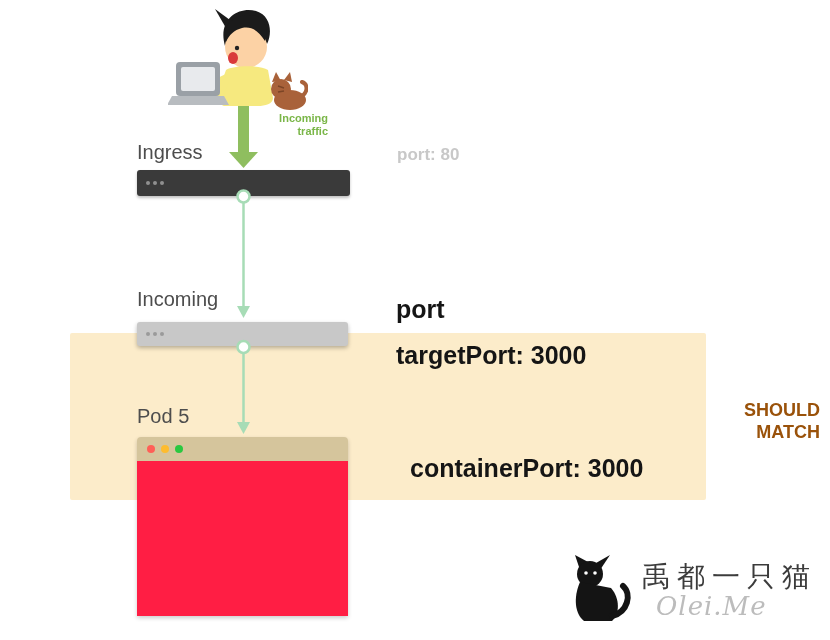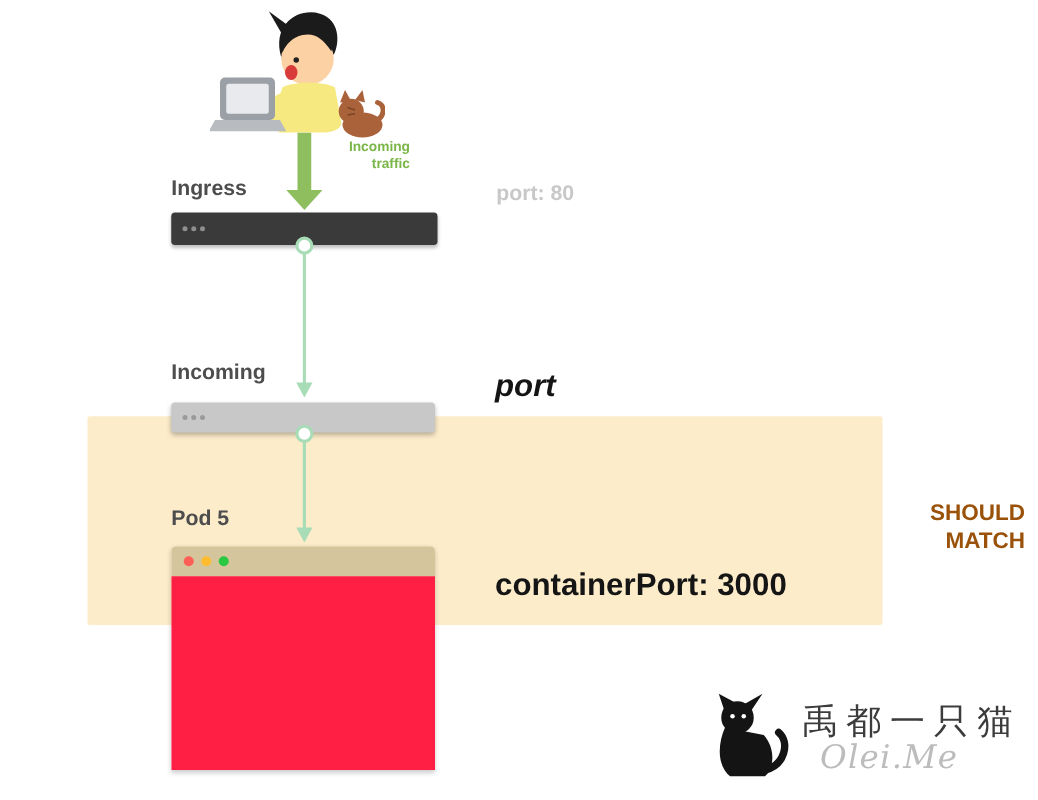--- a/index.html
+++ b/index.html
@@ -2,21 +2,21 @@
 <html style="--ingress-bar: #3a3a3a; --service-bar: #c8c8c8; --pod-header: #d5c59c; --pod-body: #ff1e44; --highlight-band: #fcecca; --arrow-green: #8fbe5f; --connector-green: #a7dcb6; --label-gray: #4d4d4d; --muted-port-text: #c8c8c8; --traffic-label-green: #7ab648; --should-match-brown: #9a520a; --dot-red: #ff5f57; --dot-orange: #febc2e; --dot-green: #2ac840; --bar-dots-gray: #8f8f8f; --watermark-gray: #bcbcbc; --ink: #141414;"><head>
 <meta charset="utf-8">
 <style>
   * { margin: 0; padding: 0; box-sizing: border-box; }
   html,body { background: #ffffff; }
   body { font-family: "Liberation Sans", sans-serif; }
 
   .canvas { position: relative; width: 830px; height: 640px; background: #fff; overflow: hidden; }
 
   
-  .node-label { position: absolute; font-weight: bold; font-size: 17px; color: var(--label-gray, #4d4d4d); }
+  .node-label { position: absolute; font-weight: normal; font-size: 20px; color: var(--label-gray, #4d4d4d); }
   .ingress-label { left: 137px; top: 141px; }
   .service-label { left: 137px; top: 288px; }
   .pod-label     { left: 137px; top: 405px; }
 
   .muted-port { position: absolute; left: 397px; top: 145px; font-weight: bold; font-size: 17px;
                 color: var(--muted-port-text, #c8c8c8); }
 
   .traffic-label { position: absolute; left: 262px; top: 112px; width: 66px; font-weight: bold;
                    font-size: 11px; line-height: 1.2; color: var(--traffic-label-green, #7ab648); text-align: right; }
 
@@ -53,23 +53,23 @@
   .pod-body { height: 155px; background: var(--pod-body, #ff1e44); }
 
   
   .connectors { position: absolute; left: 0; top: 0; pointer-events: none; }
   .connector-stroke { stroke: var(--connector-green, #a7dcb6); stroke-width: 2.5; }
   .connector-fill   { fill: var(--connector-green, #a7dcb6); }
   .node-circle { fill: #ffffff; stroke: var(--connector-green, #a7dcb6); stroke-width: 2.5; }
 
   
   .big-text { position: absolute; font-weight: bold; font-size: 25px; color: #151515; }
-  .port-text      { left: 396px; top: 295px; font-style: italic; }
+  .port-text      { left: 396px; top: 295px; }
   .target-text    { left: 396px; top: 341px; }
-  .container-text { left: 396px; top: 454px; }
+  .container-text { left: 410px; top: 454px; }
 
   .should-match { position: absolute; left: 708px; top: 400px; width: 112px; text-align: right;
                   font-weight: bold; font-size: 18px; line-height: 1.2;
                   color: var(--should-match-brown, #9a520a); }
 
   
   .person { position: absolute; left: 168px; top: 4px; }
 
   
   .cat-silhouette { position: absolute; left: 566px; top: 552px; }
@@ -154,20 +154,21 @@
   <svg class="connectors" width="830" height="640" viewBox="0 0 830 640">
     <line class="connector-stroke" x1="243.5" y1="203" x2="243.5" y2="308"></line>
     <polygon class="connector-fill" points="237,306 250,306 243.5,318"></polygon>
     <circle class="node-circle" cx="243.5" cy="196.5" r="6"></circle>
     <line class="connector-stroke" x1="243.5" y1="353" x2="243.5" y2="424"></line>
     <polygon class="connector-fill" points="237,422 250,422 243.5,434"></polygon>
     <circle class="node-circle" cx="243.5" cy="347" r="6"></circle>
   </svg>
 
   <div class="big-text port-text">port</div>
+  <div class="big-text target-text">targetPort: 3000</div>
   <div class="big-text container-text">containerPort: 3000</div>
 
   <div class="should-match">SHOULD MATCH</div>
 
   <svg class="cat-silhouette" width="70" height="74" viewBox="0 0 70 74">
     <polygon class="cat-fill" points="14,18 9,3 24,11"></polygon>
     <polygon class="cat-fill" points="34,18 44,3 30,11"></polygon>
     <circle class="cat-fill" cx="24" cy="22" r="13"></circle>
     <path class="cat-fill" d="M14,30 C7,46 9,62 18,69 L46,69 C54,62 54,46 45,36 Z"></path>
     <path class="cat-stroke" d="M46,64 C62,60 66,42 57,34" stroke-width="6" fill="none" stroke-linecap="round"></path>

